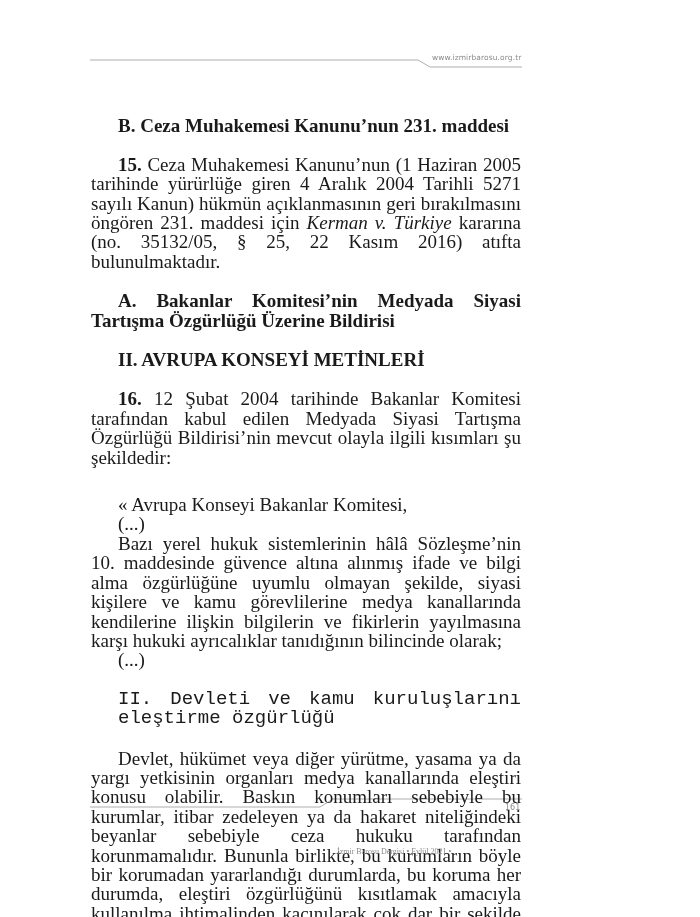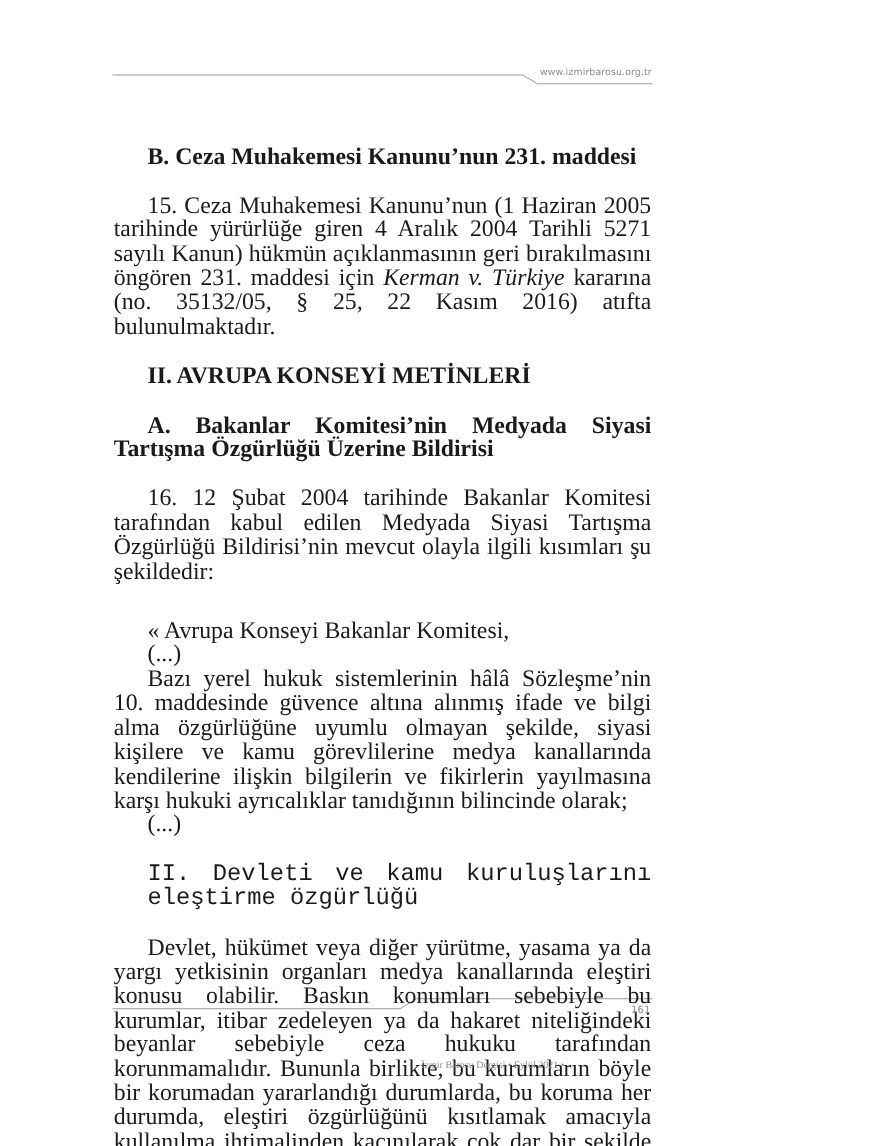--- a/index.html
+++ b/index.html
@@ -24,42 +24,42 @@
   .body {
     position: absolute; left: 91px; top: 116px; width: 430px;
     font-family: "Liberation Serif", "DejaVu Serif", serif; font-size: 19px;
     line-height: 19.4px; color: #1a1a1a; text-align: justify;
   }
   .body p { margin: 0; }
   .h { font-weight: bold; }
   .ind { text-indent: 27px; }
   .qind { padding-left: 27px; text-indent: 0; }
   .gap1 { margin-top: 19.4px !important; }
-  .num { font-weight: normal; }
+  .num { font-weight: bold; }
 </style>
 </head>
 <body>
 
 <div class="page">
 
   <svg class="rule" width="700" height="917">
     <polyline points="90,60 418,60 430,67 522,67" fill="none" stroke="#9a9a9a" stroke-width="0.8"></polyline>
     <polyline points="90,807 320,807 333,799 522,799" fill="none" stroke="#9a9a9a" stroke-width="0.8"></polyline>
   </svg>
 
   <div class="site-url">www.izmirbarosu.org.tr</div>
 
   <div class="body">
     <p class="h ind">B. Ceza Muhakemesi Kanunu’nun 231. maddesi</p>
 
     <p class="ind gap1" style="margin-top:21px;"><span class="num">15.</span><span> Ceza Muhakemesi Kanunu’nun (1 Haziran 2005 tarihinde yürürlüğe giren 4 Aralık 2004 Tarihli 5271 sayılı Kanun) hükmün açıklanmasının geri bırakılmasını öngören 231. maddesi için </span><i>Kerman v. Türkiye</i><span> kararına (no. 35132/05, § 25, 22 Kasım 2016) atıfta bulunulmaktadır.</span></p>
 
+    <p class="h ind" style="margin-top:20px;">A. Bakanlar Komitesi’nin Medyada Siyasi Tartışma Özgürlüğü Üzerine Bildirisi</p>
+
     <p class="h ind" style="margin-top:20px;">II.  AVRUPA KONSEYİ METİNLERİ</p>
-
-    <p class="h ind" style="margin-top:20px;">A. Bakanlar Komitesi’nin Medyada Siyasi Tartışma Özgürlüğü Üzerine Bildirisi</p>
 
     <p class="ind" style="margin-top:20px;"><span class="num">16.</span><span> 12 Şubat 2004 tarihinde Bakanlar Komitesi tarafından kabul edilen Medyada Siyasi Tartışma Özgürlüğü Bildirisi’nin mevcut olayla ilgili kısımları şu şekildedir:</span></p>
 
     <p class="qind" style="margin-top:28px;">« Avrupa Konseyi Bakanlar Komitesi,</p>
     <p class="qind">(...)</p>
     <p class="ind">Bazı yerel hukuk sistemlerinin hâlâ Sözleşme’nin 10. maddesinde güvence altına alınmış ifade ve bilgi alma özgürlüğüne uyumlu olmayan şekilde, siyasi kişilere ve kamu görevlilerine medya kanallarında kendilerine ilişkin bilgilerin ve fikirlerin yayılmasına karşı hukuki ayrıcalıklar tanıdığının bilincinde olarak;</p>
     <p class="qind">(...)</p>
 
     <p class="qind" style="margin-top:20px;font-family:Liberation Mono, monospace;">II. Devleti ve kamu kuruluşlarını eleştirme özgürlüğü</p>
 

